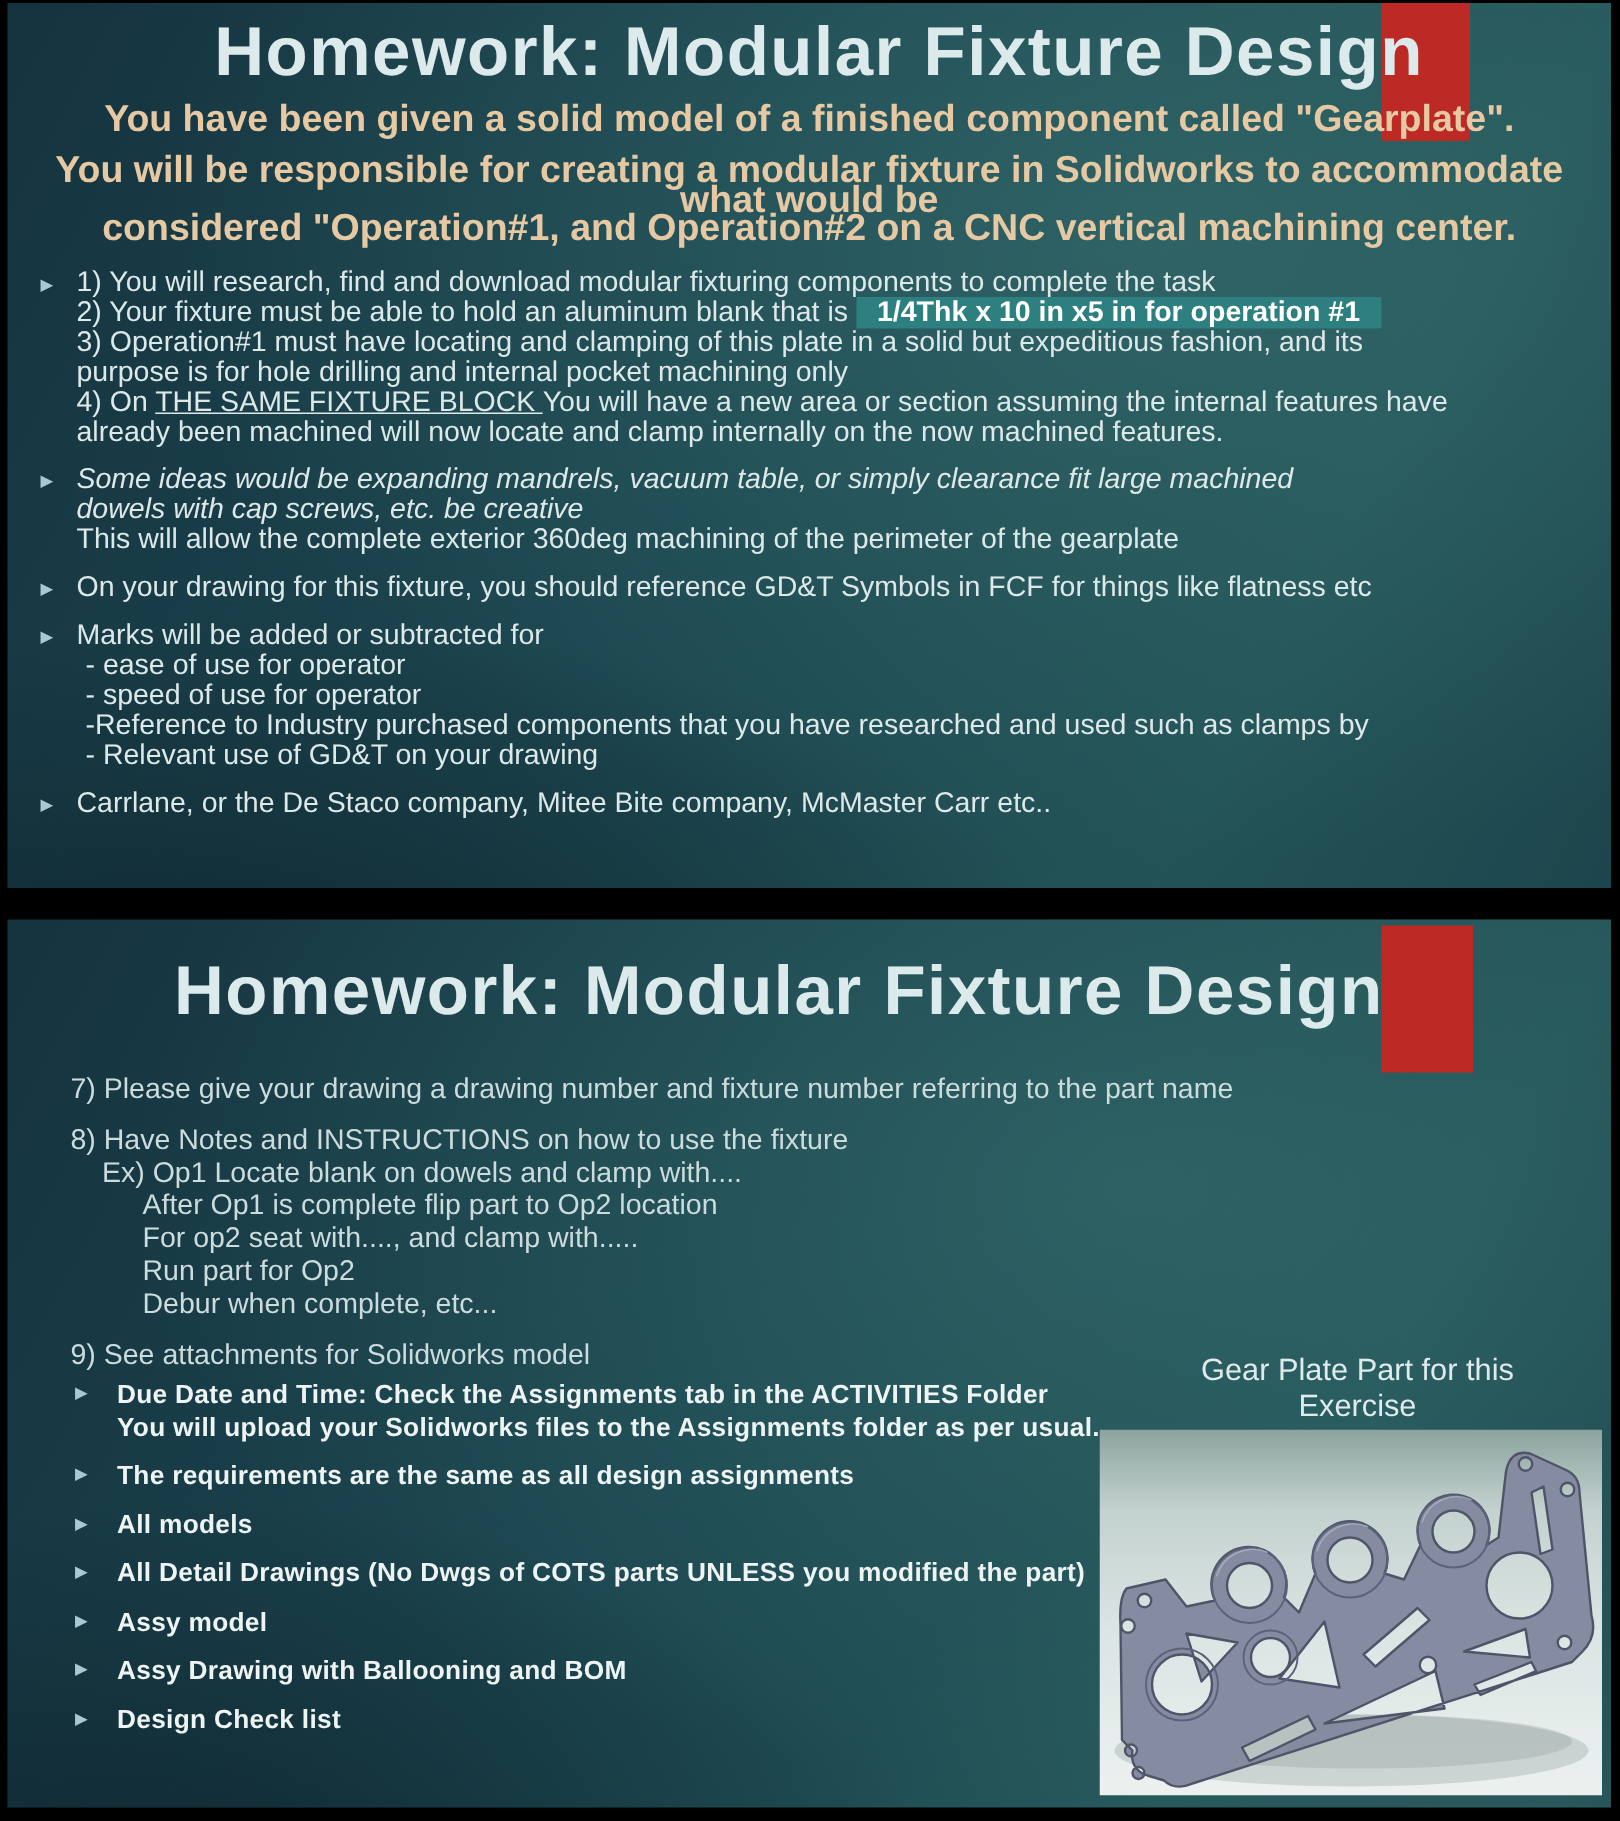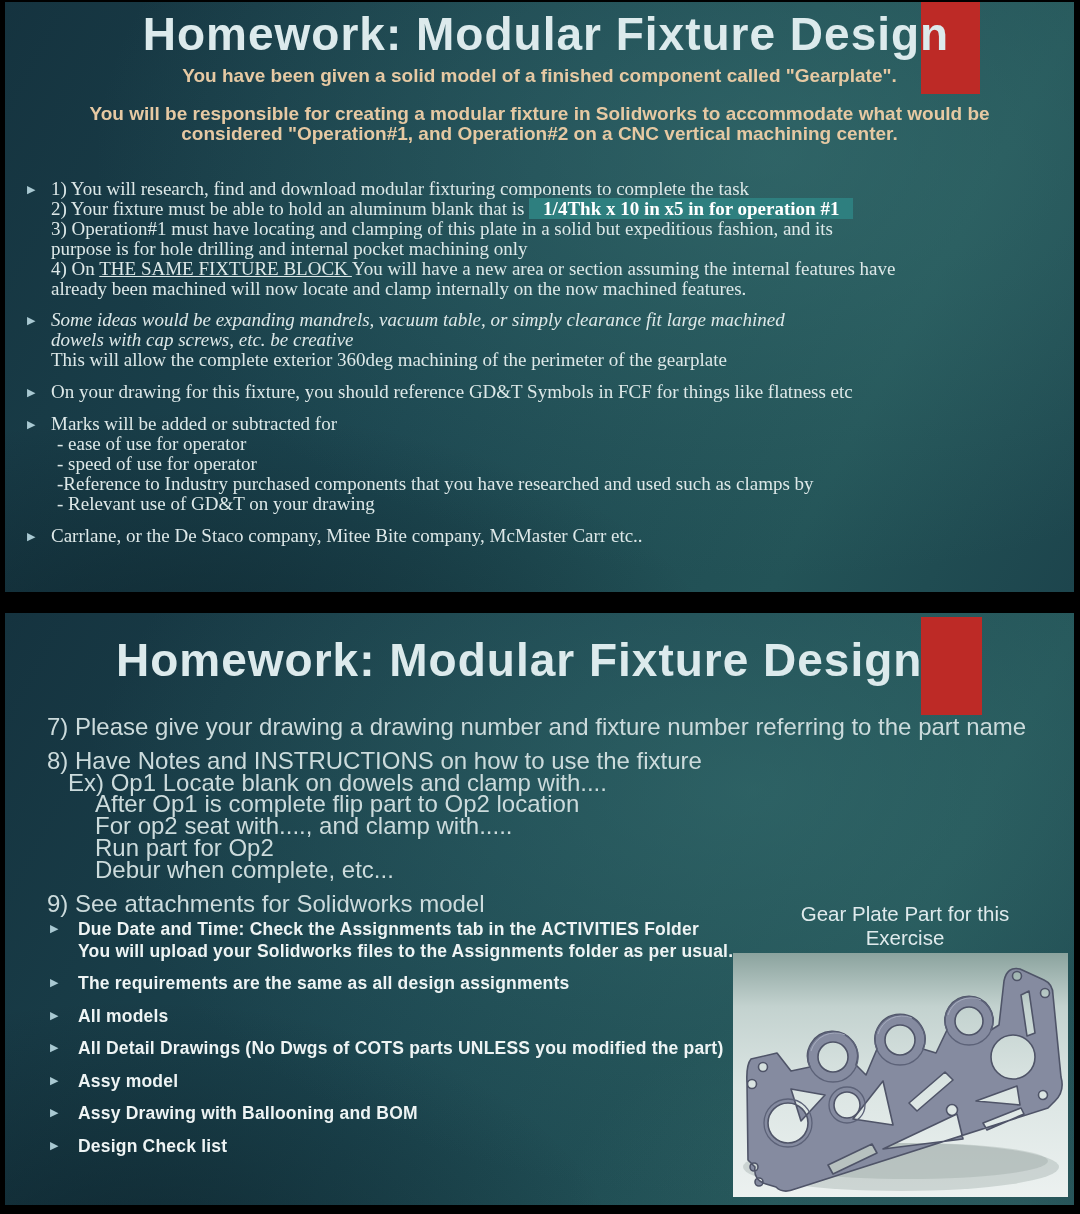--- a/index.html
+++ b/index.html
@@ -24,36 +24,36 @@
       linear-gradient(118deg,#15333f 0%, #1c4650 45%, #235357 78%, #1d454d 100%);
   }
   .accent{position:absolute;background:#bd2a26;}
   #accent1{left:916px;top:0;width:59px;height:92px;}
   #accent2{left:916px;top:4px;width:61px;height:98px;}
 
   .title{position:absolute;color:#dceaec;font-size:46px;font-weight:700;letter-spacing:1px;white-space:nowrap;padding-left:36px;}
   #title1{top:5px;left:0;width:1010px;text-align:center;}
   #title2{top:20px;left:75px;}
 
-  .sub{position:absolute;width:100%;text-align:center;color:#e6c9a3;font-weight:bold;font-size:19px;}
+  .sub{position:absolute;width:100%;text-align:center;color:#e6c9a3;font-weight:bold;font-size:25px;}
   #sub1{top:63px;}
   #sub2{top:102px;line-height:19.5px;}
 
   #content1{position:absolute;left:22px;top:177px;right:8px;}
   .bg{display:flex;margin-bottom:12px;}
   .arr{flex:0 0 24px;font-size:11px;color:#a9c9d2;padding-top:4px;}
-  .txt{font-size:19px;line-height:19.9px;color:#dde8e8;font-family:Liberation Serif, serif;}
+  .txt{font-size:19px;line-height:19.9px;color:#dde8e8;}
   .txt > div{white-space:nowrap;}
   .it{font-style:italic;}
   .hl{background:#2e7f7f;color:#ffffff;font-weight:bold;padding:0 14px;}
   .ul{text-decoration:underline;}
   .dash{margin-left:6px;}
 
   #content2{position:absolute;left:42px;top:103px;}
-  .s2line{font-size:24px;line-height:21.8px;color:#ccdbdc;white-space:nowrap;}
+  .s2line{font-size:19px;line-height:21.8px;color:#ccdbdc;white-space:nowrap;}
   #line7{margin-bottom:12px;}
   #line9{margin-top:12px;}
   .ind1{margin-left:21px;}
   .ind2{margin-left:48px;}
 
   #bullets2{position:absolute;left:45px;top:306px;}
   .bb{display:flex;margin-bottom:11px;}
   .bb .arr{flex:0 0 28px;padding-top:3px;}
   .btxt{font-size:17.5px;font-weight:bold;line-height:21.5px;color:#eef4f4;letter-spacing:.2px;white-space:nowrap;}
 

